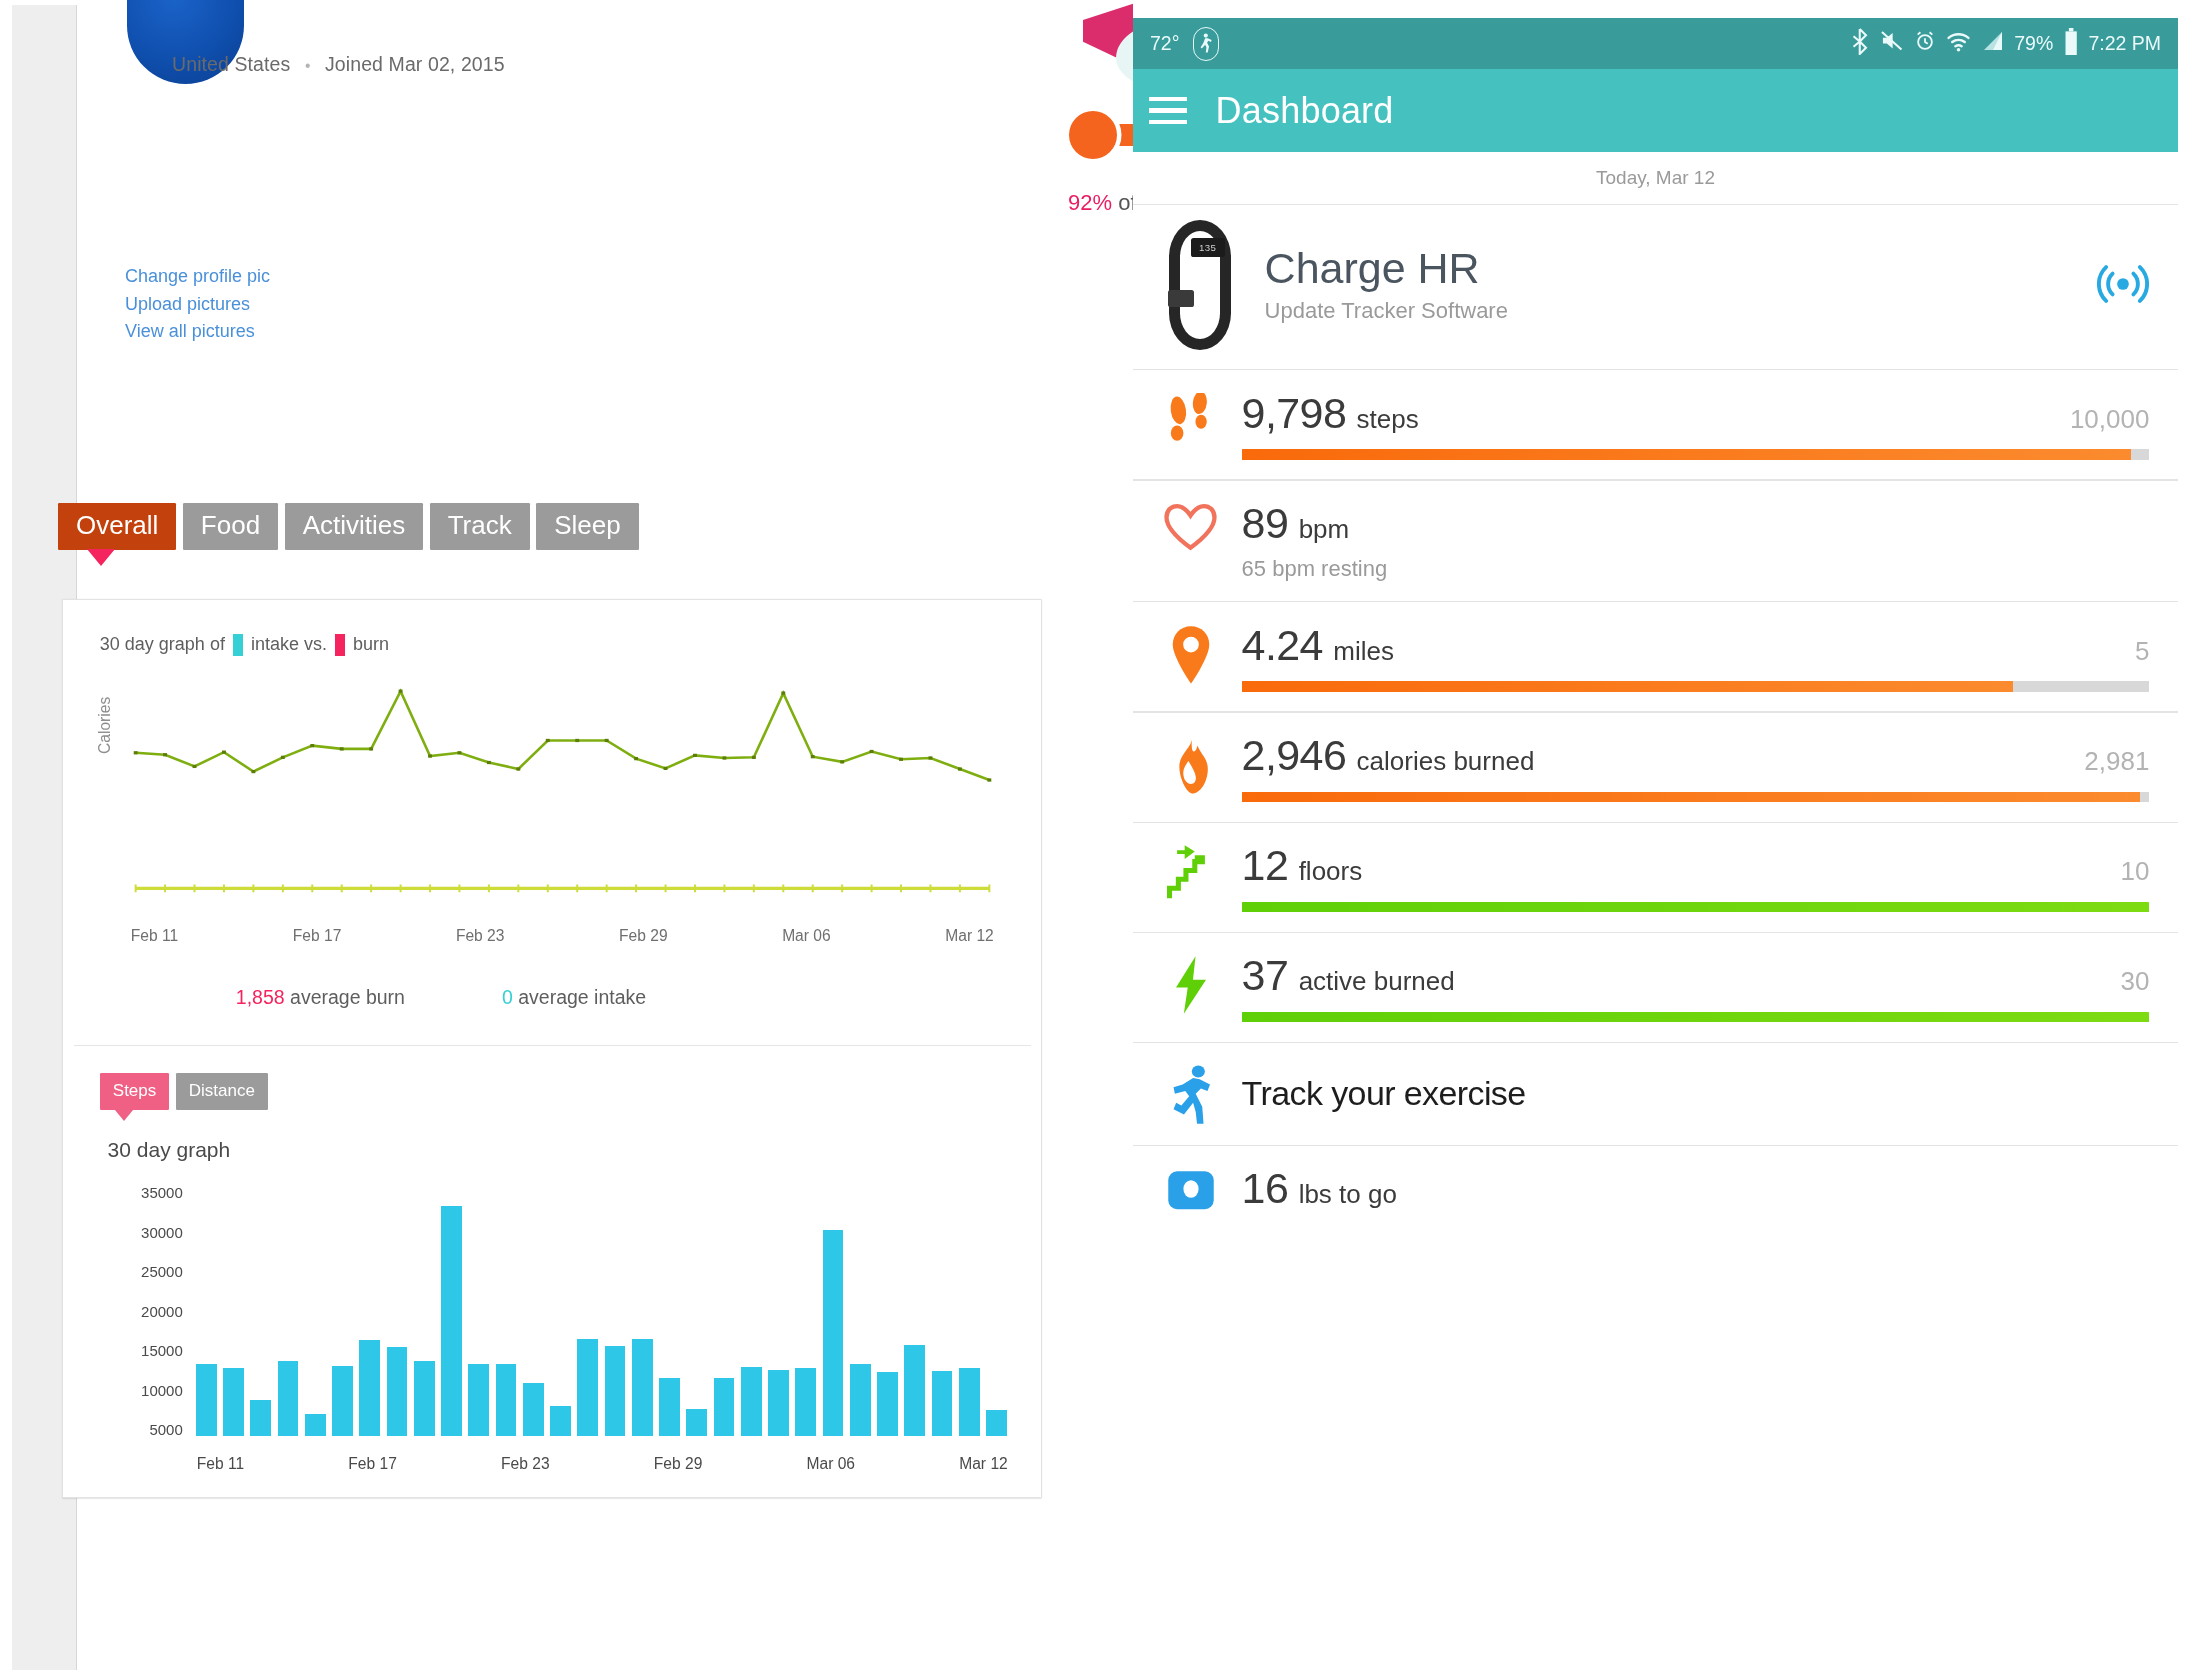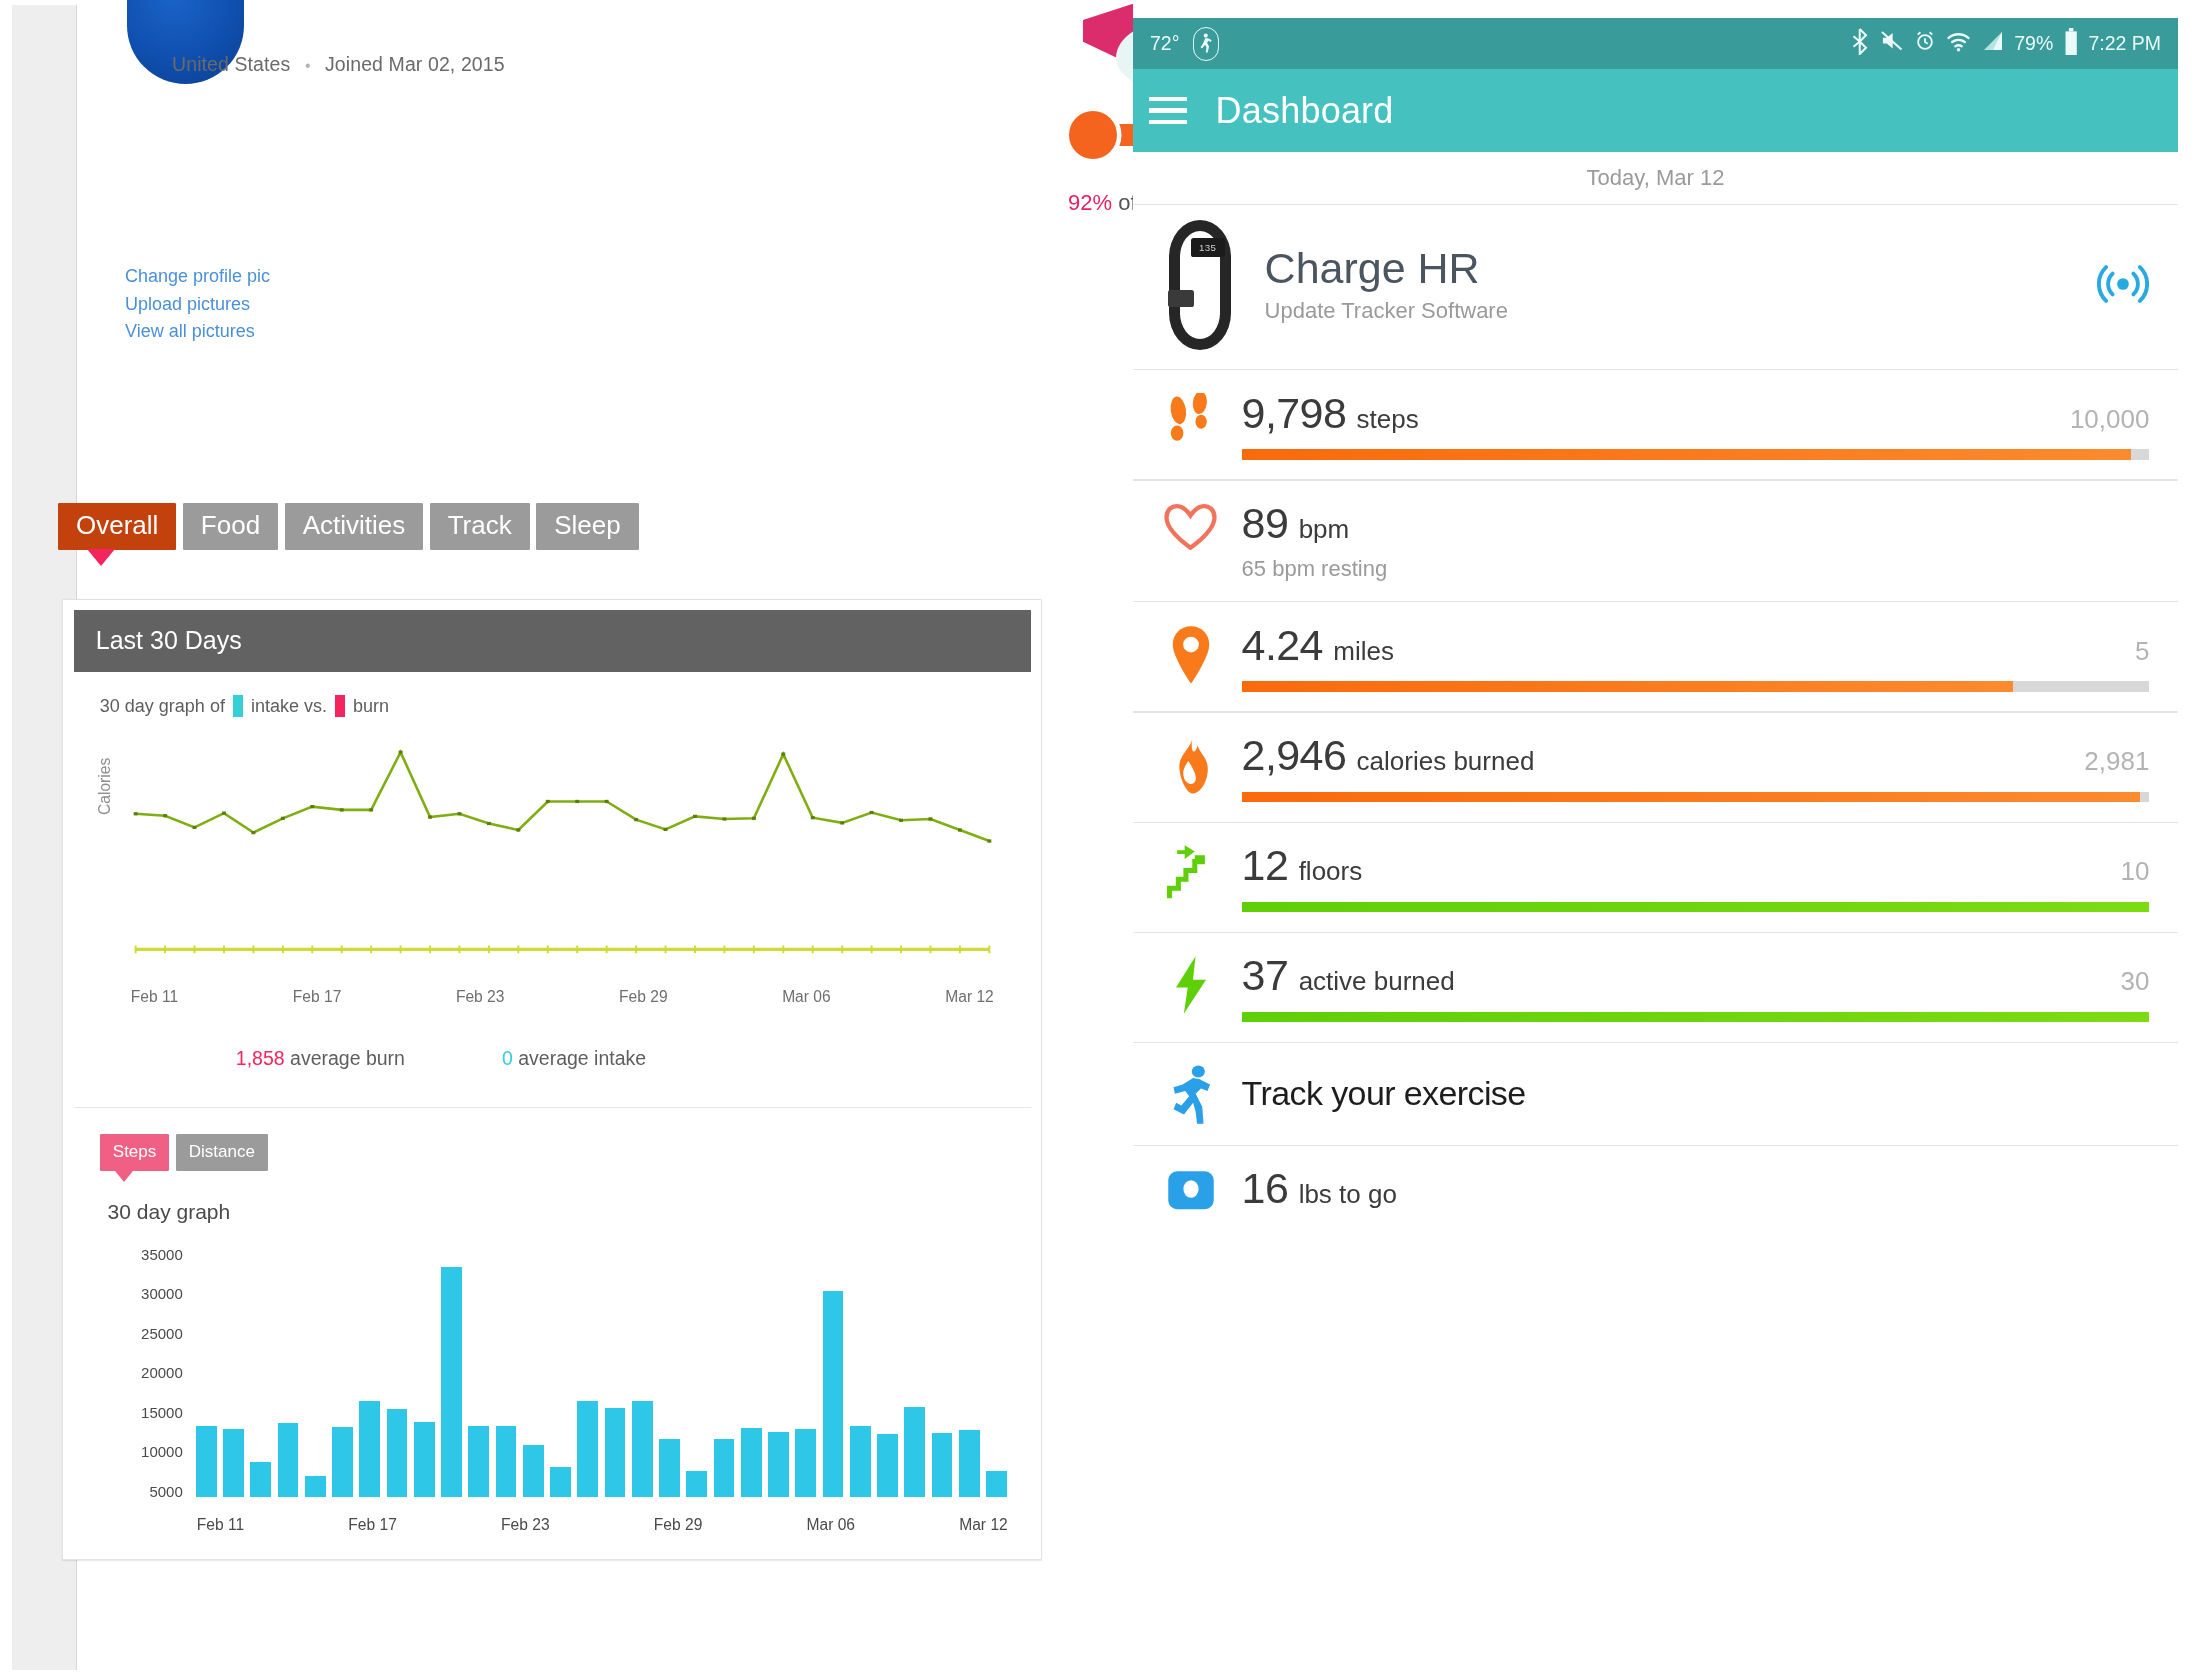--- a/index.html
+++ b/index.html
@@ -160,21 +160,21 @@
   }
   .appbar {
     height: 83px; background:#45c1bf; display:flex; align-items:center;
     padding: 0 16px; gap: 28.6px;
   }
   .hamburger { width: 38px; display:flex; flex-direction:column; gap: 7.1px; cursor:pointer;}
   .hamburger span { display:block; height: 4.5px; background:#fff; border-radius:0.6px; }
   .appbar-title { color:#fff; font-size: 36px; letter-spacing:0.2px; }
   .today-row {
     height: 52px; display:flex; align-items:center; justify-content:center;
-    font-size: 22px; color:#9a9a9a; background:#fff;
+    font-size: 19px; color:#9a9a9a; background:#fff;
   }
   .divider { height:1.3px; background:#e4e4e4; }
 
   .device-row { display:flex; align-items:center; padding: 14.3px 28.6px 19.5px 28.6px; gap: 25px; }
   .tracker-img {
     width: 78px; height: 130px; position:relative; flex:0 0 auto;
   }
   .tracker-band {
     position:absolute; left: 7.8px; top: 0; width: 62px; height: 130px;
     border: 11px solid #262626; border-radius: 32px/38px;
@@ -253,21 +253,20 @@
       <div class="tabs">
         <div class="tab active">Overall</div>
         <div class="tab">Food</div>
         <div class="tab">Activities</div>
         <div class="tab">Track</div>
         <div class="tab">Sleep</div>
       </div>
 
       <div class="card">
         <div class="card-inner">
-          <div class="card-header">Last 30 Days</div>
 
           <div class="card-body">
             <div class="legend-line">
               <span>30 day graph of</span>
               <span class="swatch sw-intake"></span>
               <span>intake vs.</span>
               <span class="swatch sw-burn"></span>
               <span>burn</span>
             </div>
 

